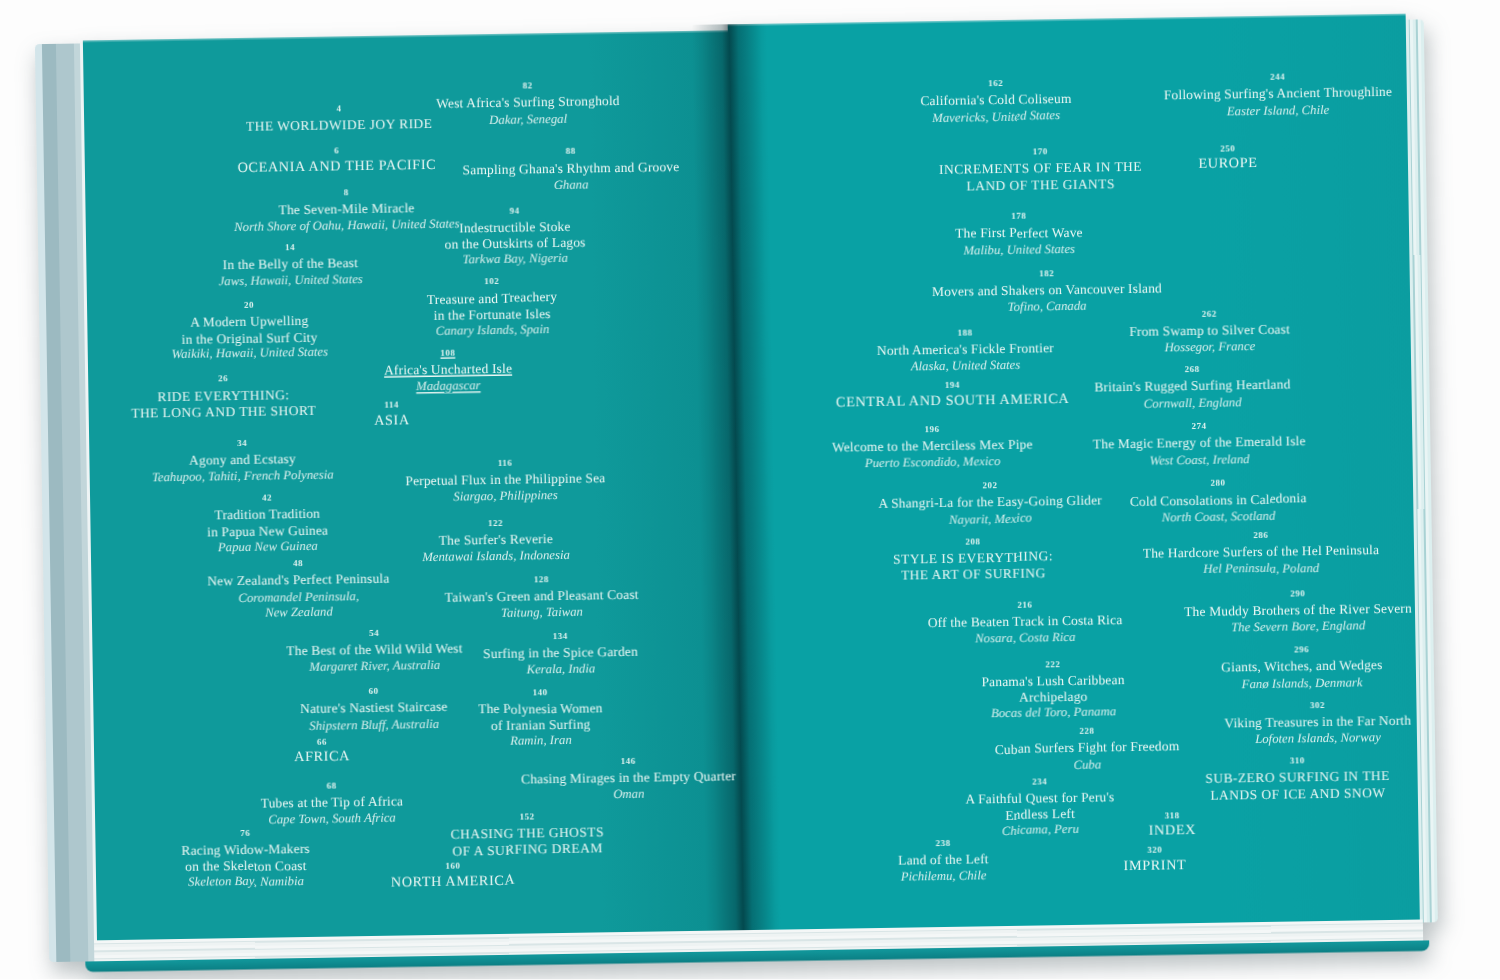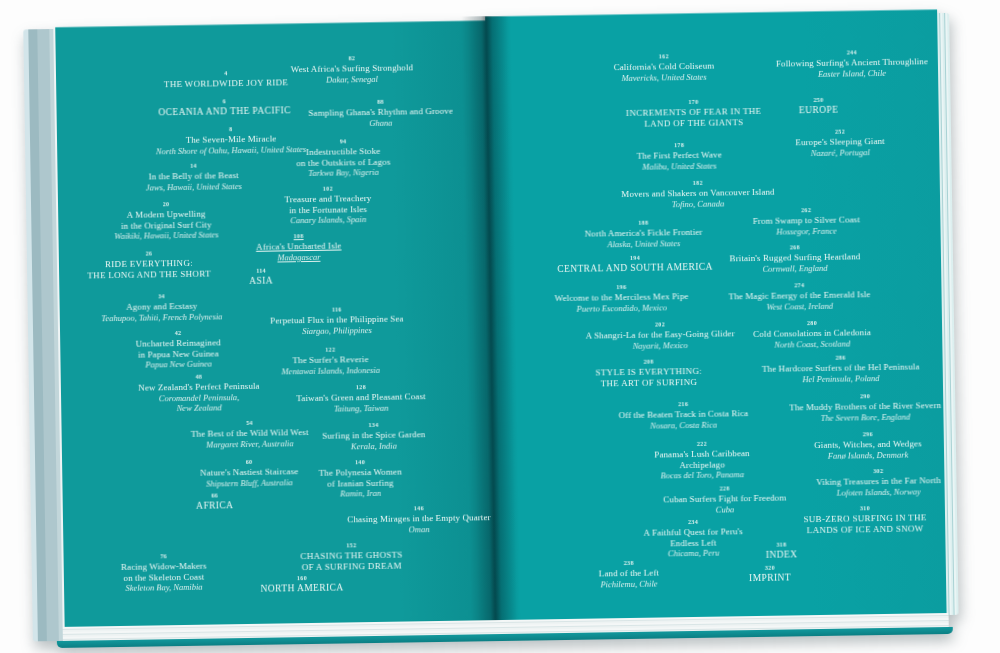--- a/index.html
+++ b/index.html
@@ -104,21 +104,21 @@
           <span class="tline">RIDE EVERYTHING:</span>
           <span class="tline">THE LONG AND THE SHORT</span>
         </div>
         <div class="entry entry" style="left: 162px; top: 288px;">
           <span class="num">34</span>
           <span class="tline">Agony and Ecstasy</span>
           <span class="loc">Teahupoo, Tahiti, French Polynesia</span>
         </div>
         <div class="entry entry" style="left: 178px; top: 325px;">
           <span class="num">42</span>
-          <span class="tline">Uncharted Reimagined</span>
+          <span class="tline">Tradition Tradition</span>
           <span class="tline">in Papua New Guinea</span>
           <span class="loc">Papua New Guinea</span>
         </div>
         <div class="entry entry" style="left: 198px; top: 369px;">
           <span class="num">48</span>
           <span class="tline">New Zealand's Perfect Peninsula</span>
           <span class="loc">Coromandel Peninsula,</span>
           <span class="loc">New Zealand</span>
         </div>
         <div class="entry entry" style="left: 248px; top: 416px;">
@@ -128,20 +128,25 @@
         </div>
         <div class="entry entry" style="left: 247px; top: 455px;">
           <span class="num">60</span>
           <span class="tline">Nature's Nastiest Staircase</span>
           <span class="loc">Shipstern Bluff, Australia</span>
         </div>
         <div class="entry chapter" style="left: 212px; top: 488px;">
           <span class="num">66</span>
           <span class="tline">AFRICA</span>
         </div>
+        <div class="entry entry" style="left: 218px; top: 517px;">
+          <span class="num">68</span>
+          <span class="tline">Tubes at the Tip of Africa</span>
+          <span class="loc">Cape Town, South Africa</span>
+        </div>
         <div class="entry entry" style="left: 160px; top: 548px;">
           <span class="num">76</span>
           <span class="tline">Racing Widow-Makers</span>
           <span class="tline">on the Skeleton Coast</span>
           <span class="loc">Skeleton Bay, Namibia</span>
         </div>
         <div class="entry entry" style="left: 356px; top: 53px;">
           <span class="num">82</span>
           <span class="tline">West Africa's Surfing Stronghold</span>
           <span class="loc">Dakar, Senegal</span>
@@ -285,25 +290,20 @@
         </div>
         <div class="entry entry" style="left: 856px; top: 55px;">
           <span class="num">244</span>
           <span class="tline">Following Surfing's Ancient Throughline</span>
           <span class="loc">Easter Island, Chile</span>
         </div>
         <div class="entry chapter" style="left: 822px; top: 102px;">
           <span class="num">250</span>
           <span class="tline">EUROPE</span>
         </div>
-        <div class="entry entry" style="left: 843px; top: 134px;">
-          <span class="num">252</span>
-          <span class="tline">Europe's Sleeping Giant</span>
-          <span class="loc">Nazaré, Portugal</span>
-        </div>
         <div class="entry entry" style="left: 808px; top: 212px;">
           <span class="num">262</span>
           <span class="tline">From Swamp to Silver Coast</span>
           <span class="loc">Hossegor, France</span>
         </div>
         <div class="entry entry" style="left: 796px; top: 249px;">
           <span class="num">268</span>
           <span class="tline">Britain's Rugged Surfing Heartland</span>
           <span class="loc">Cornwall, England</span>
         </div>

